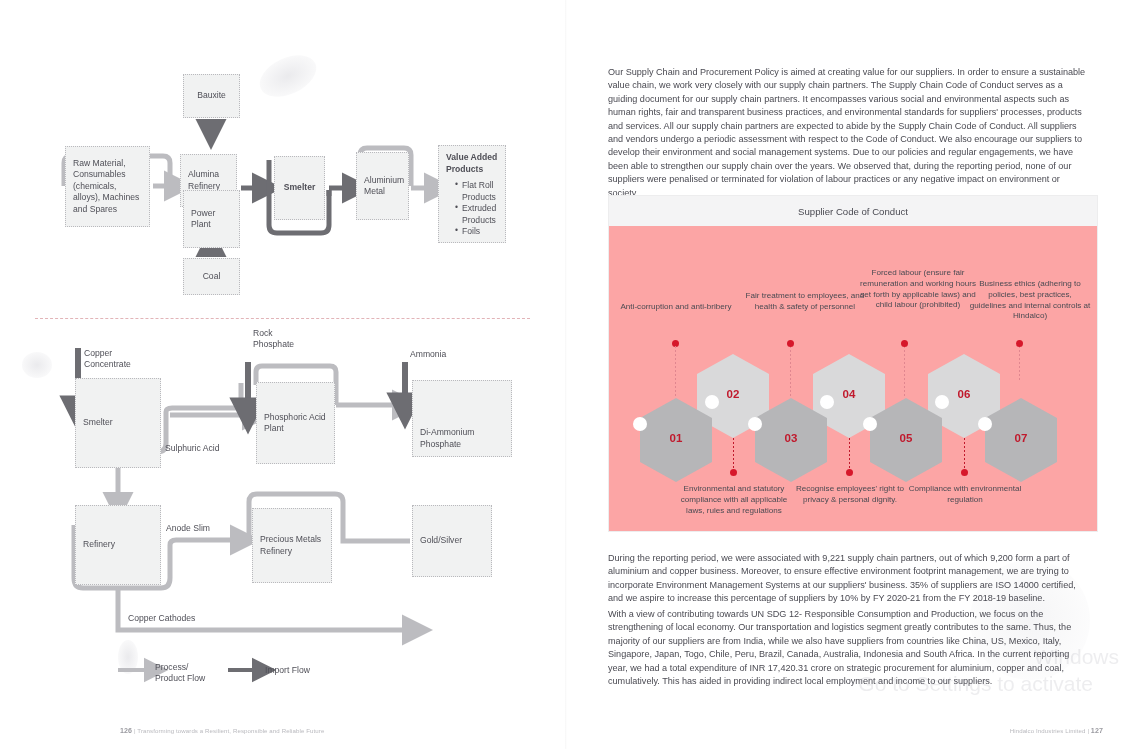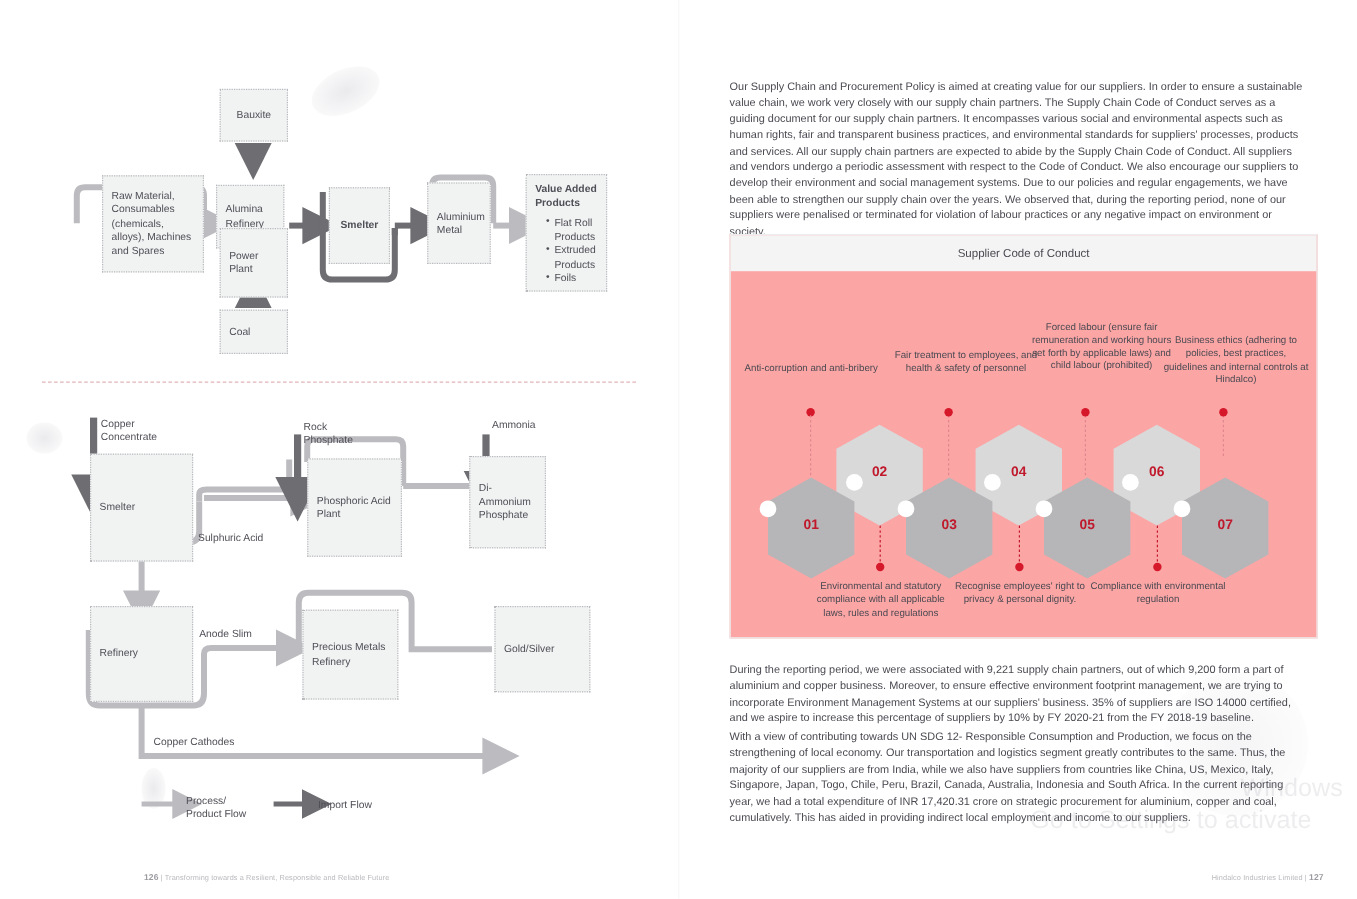--- a/index.html
+++ b/index.html
@@ -189,37 +189,37 @@
       <path d="M170,565 L170,545 Q170,540 176,540 L238,540" fill="none" stroke="#bcbcc0" stroke-width="5" marker-end="url(#ltGray)"></path>
 
       <path d="M249,540 L249,502 Q249,494 257,494 L335,494 Q343,494 343,502 L343,541 L410,541" fill="none" stroke="#bcbcc0" stroke-width="5"></path>
 
       <path d="M118,588 L118,630 L410,630" fill="none" stroke="#bcbcc0" stroke-width="5" marker-end="url(#ltGray)"></path>
 
       <path d="M118,670 L150,670" fill="none" stroke="#bcbcc0" stroke-width="4" marker-end="url(#ltGray)"></path>
       <path d="M228,670 L258,670" fill="none" stroke="#6d6d72" stroke-width="4" marker-end="url(#dkGray)"></path>
     </svg>
 
-    <div class="flowbox" style="left:65px;top:146px;width:85px;height:81px;margin-left:20px;">
+    <div class="flowbox" style="left:65px;top:146px;width:85px;height:81px;">
       <span>Raw Material, Consumables (chemicals, alloys), Machines and Spares</span>
     </div>
 
     <div class="flowbox mid" style="left:183px;top:74px;width:57px;height:44px;justify-content:center;">
       <span>Bauxite</span>
     </div>
 
     <div class="flowbox mid" style="left:180px;top:130px;width:57px;height:53px;margin-top:24px;">
       <span>Alumina Refinery</span>
     </div>
 
     <div class="flowbox mid" style="left:183px;top:190px;width:57px;height:58px;">
       <span>Power Plant</span>
     </div>
 
-    <div class="flowbox mid" style="left:183px;top:258px;width:57px;height:37px;">
+    <div class="flowbox mid" style="left:183px;top:258px;width:57px;height:37px;justify-content:center;">
       <span>Coal</span>
     </div>
 
     <div class="flowbox mid" style="left:274px;top:156px;width:51px;height:64px;justify-content:center;font-weight:bold;">
       <span>Smelter</span>
     </div>
 
     <div class="flowbox mid" style="left:356px;top:152px;width:53px;height:68px;">
       <span>Aluminium Metal</span>
     </div>
@@ -233,21 +233,21 @@
           <li>Foils</li>
         </ul>
       </div>
     </div>
 
     <div class="divider"></div>
 
     <div class="lbl" style="left:84px;top:348px;width:70px;">
       <span>Copper Concentrate</span>
     </div>
-    <div class="lbl" style="left:253px;top:350px;width:60px;">
+    <div class="lbl" style="left:253px;top:328px;width:60px;">
       <span>Rock Phosphate</span>
     </div>
     <div class="lbl" style="left:410px;top:349px;width:60px;">
       <span>Ammonia</span>
     </div>
 
     <div class="lbl" style="left:165px;top:400px;width:80px;margin-top:43px;">
       <span>Sulphuric Acid</span>
     </div>
     <div class="lbl" style="left:166px;top:523px;width:70px;">
@@ -258,21 +258,21 @@
     </div>
 
     <div class="flowbox mid" style="left:75px;top:378px;width:86px;height:90px;">
       <span>Smelter</span>
     </div>
 
     <div class="flowbox mid" style="left:256px;top:382px;width:79px;height:82px;">
       <span>Phosphoric Acid Plant</span>
     </div>
 
-    <div class="flowbox mid" style="left:391px;top:380px;width:64px;height:77px;">
+    <div class="flowbox mid" style="left:412px;top:380px;width:100px;height:77px;align-items:flex-end;">
       <span>Di-Ammonium Phosphate</span>
     </div>
 
     <div class="flowbox mid" style="left:75px;top:505px;width:86px;height:80px;">
       <span>Refinery</span>
     </div>
 
     <div class="flowbox mid" style="left:412px;top:505px;width:80px;height:72px;">
       <span>Gold/Silver</span>
     </div>

